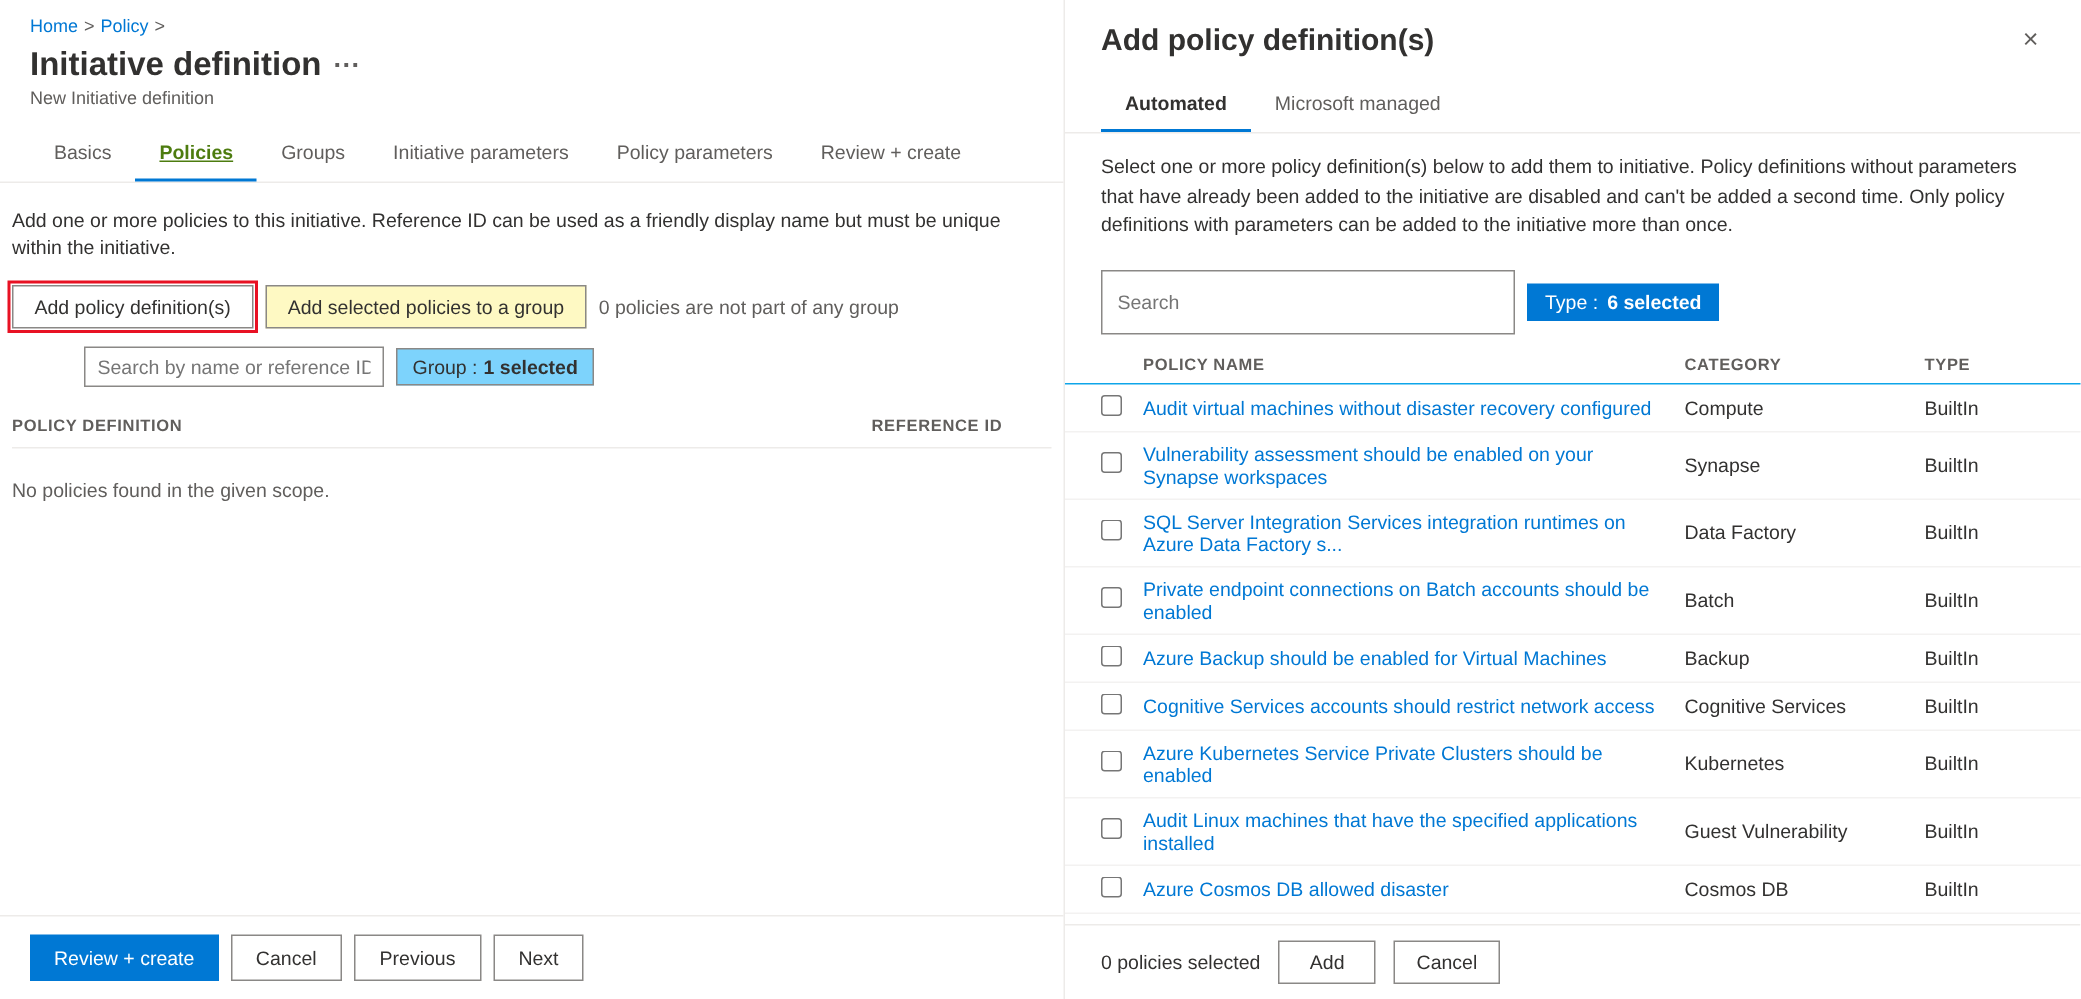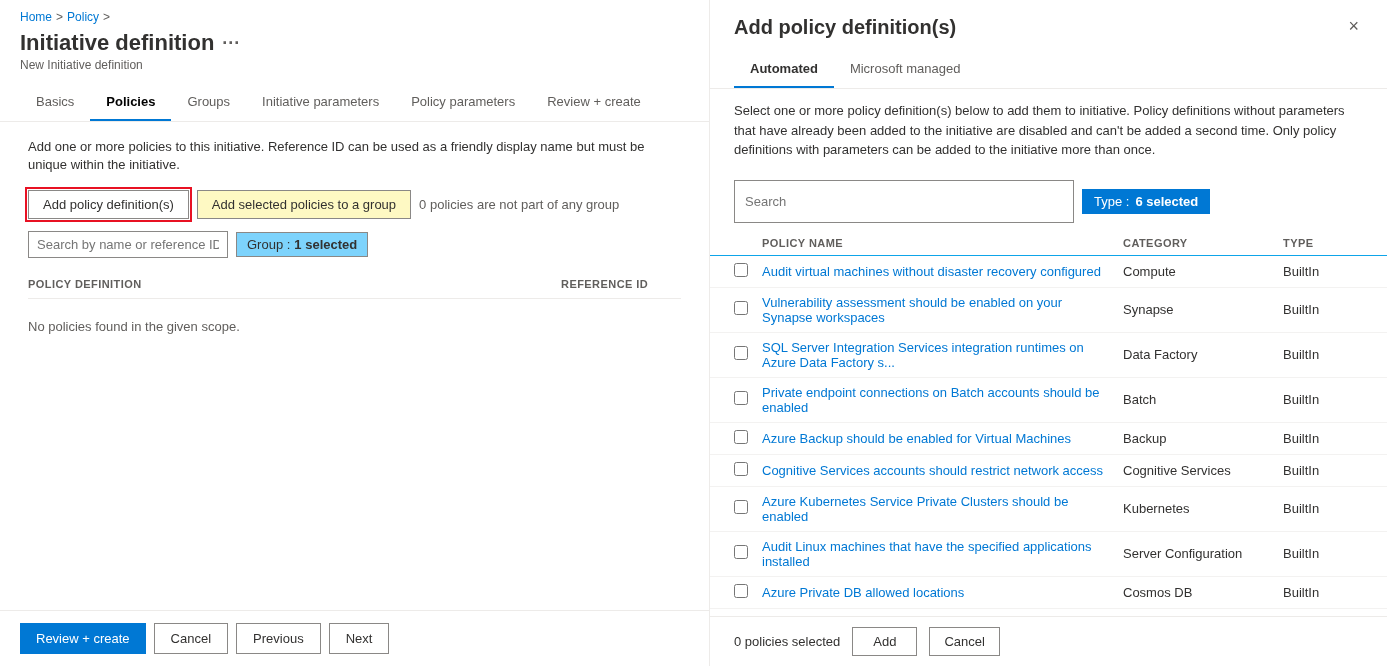--- a/index.html
+++ b/index.html
@@ -15,35 +15,35 @@
     .breadcrumb a { color: #0078d4; text-decoration: none; }
     .breadcrumb-sep { color: #605e5c; }
     
     .page-title { padding: 0 20px 2px; font-size: 22px; font-weight: 600; color: #323130; display: flex; align-items: center; gap: 8px; }
     .page-title-dots { font-size: 18px; color: #605e5c; cursor: pointer; }
     .page-subtitle { padding: 0 20px 12px; font-size: 12px; color: #605e5c; }
     
     
     .nav-tabs { display: flex; border-bottom: 1px solid #edebe9; padding: 0 20px; gap: 0; }
     .nav-tab { padding: 10px 16px; font-size: 13px; color: #605e5c; cursor: pointer; border-bottom: 2px solid transparent; white-space: nowrap; }
-    .nav-tab.active { color: #000000; border-bottom-color: #0078d4; font-weight: 600; }
-    
-    .content-area { padding: 16px 28px; flex: 1; overflow-y: auto; }
+    .nav-tab.active { color: #4d7c0f; border-bottom-color: #0078d4; font-weight: 600; text-decoration: underline; }
+    
+    .content-area { padding: 16px 8px; flex: 1; overflow-y: auto; }
     
     .instruction-text { font-size: 13px; color: #323130; margin-bottom: 16px; line-height: 1.4; }
     
     .toolbar { display: flex; align-items: center; gap: 8px; margin-bottom: 12px; flex-wrap: wrap; }
     
     .btn-primary { background: #fff; border: 1px solid #8a8886; padding: 6px 14px; font-size: 13px; cursor: pointer; color: #323130; outline: 2px solid #e81123; outline-offset: 1px; }
     .btn-secondary { background: #fef9c3; border: 1px solid #8a8886; padding: 6px 14px; font-size: 13px; cursor: pointer; color: #323130; }
     .btn-secondary:disabled { color: #a19f9d; cursor: default; }
     .group-info { font-size: 13px; color: #605e5c; }
     
     .filter-bar { display: flex; gap: 8px; margin-bottom: 12px; align-items: center; }
-    .search-input-left { border: 1px solid #8a8886; padding: 5px 8px; font-size: 13px; width: 200px; color: #605e5c; }
+    .search-input-left { border: 1px solid #8a8886; padding: 5px 8px; font-size: 13px; width: 200px; color: #605e5c; margin-left: 48px; }
     .group-badge { background: #7dd3fc; border: 1px solid #8a8886; padding: 4px 10px; font-size: 13px; color: #323130; cursor: pointer; display: flex; align-items: center; gap: 4px; }
     .group-badge-val { font-weight: 600; }
     
     .table-header { display: flex; padding: 8px 0; border-bottom: 1px solid #edebe9; }
     .th { font-size: 11px; font-weight: 600; color: #605e5c; text-transform: uppercase; letter-spacing: 0.04em; }
     .th-policy { flex: 1; }
     .th-ref { width: 120px; }
     
     .empty-state { padding: 20px 0; font-size: 13px; color: #605e5c; }
     
@@ -60,21 +60,21 @@
     .right-title { font-size: 20px; font-weight: 600; color: #323130; }
     .close-btn { background: none; border: none; font-size: 18px; cursor: pointer; color: #605e5c; padding: 0 4px; }
     
     .right-tabs { display: flex; padding: 0 24px; border-bottom: 1px solid #edebe9; margin-top: 12px; gap: 0; }
     .right-tab { padding: 10px 16px; font-size: 13px; color: #605e5c; cursor: pointer; border-bottom: 2px solid transparent; }
     .right-tab.active { color: #323130; border-bottom-color: #0078d4; font-weight: 600; }
     
     .right-description { padding: 12px 24px; font-size: 13px; color: #323130; line-height: 1.5; }
     
     .right-filter-bar { display: flex; gap: 8px; padding: 8px 24px; align-items: center; }
-    .search-input-right { border: 1px solid #8a8886; padding: 13px 10px; font-size: 13px; width: 340px; }
+    .search-input-right { border: 1px solid #8a8886; padding: 13px 10px; font-size: 13px; width: 276px; }
     .type-badge { background: #0078d4; color: #fff; border: none; padding: 5px 12px; font-size: 13px; cursor: pointer; display: flex; align-items: center; gap: 6px; }
     .type-badge-count { font-weight: 600; }
     
     
     .policy-table { flex: 1; overflow-y: auto; }
     .policy-table-header { display: flex; padding: 6px 24px; border-bottom: 1px solid #0ea5e9; }
     .pth { font-size: 11px; font-weight: 600; color: #605e5c; text-transform: uppercase; letter-spacing: 0.04em; }
     .pth-check { width: 28px; }
     .pth-name { flex: 1; }
     .pth-cat { width: 160px; }
@@ -239,28 +239,28 @@
       </div>
       <div class="policy-name">Azure Kubernetes Service Private Clusters should be enabled</div>
       <div class="policy-cat">Kubernetes</div>
       <div class="policy-type">BuiltIn</div>
     </div>
           <div class="policy-row">
       <div class="policy-check">
         <input type="checkbox" style="">
       </div>
       <div class="policy-name">Audit Linux machines that have the specified applications installed</div>
-      <div class="policy-cat">Server Configuration</div>
-      <div class="policy-type">BuiltIn</div>
-    </div>
-          <div class="policy-row">
-      <div class="policy-check">
-        <input type="checkbox" style="">
-      </div>
-      <div class="policy-name">Azure Private DB allowed locations</div>
+      <div class="policy-cat">Guest Vulnerability</div>
+      <div class="policy-type">BuiltIn</div>
+    </div>
+          <div class="policy-row">
+      <div class="policy-check">
+        <input type="checkbox" style="">
+      </div>
+      <div class="policy-name">Azure Cosmos DB allowed disaster</div>
       <div class="policy-cat">Cosmos DB</div>
       <div class="policy-type">BuiltIn</div>
     </div>
           <div class="policy-row">
       <div class="policy-check">
         <input type="checkbox" style="">
       </div>
       <div class="policy-name">SQL managed instances should use customer-managed keys to encrypt data ...</div>
       <div class="policy-cat">SQL</div>
       <div class="policy-type">BuiltIn</div>

